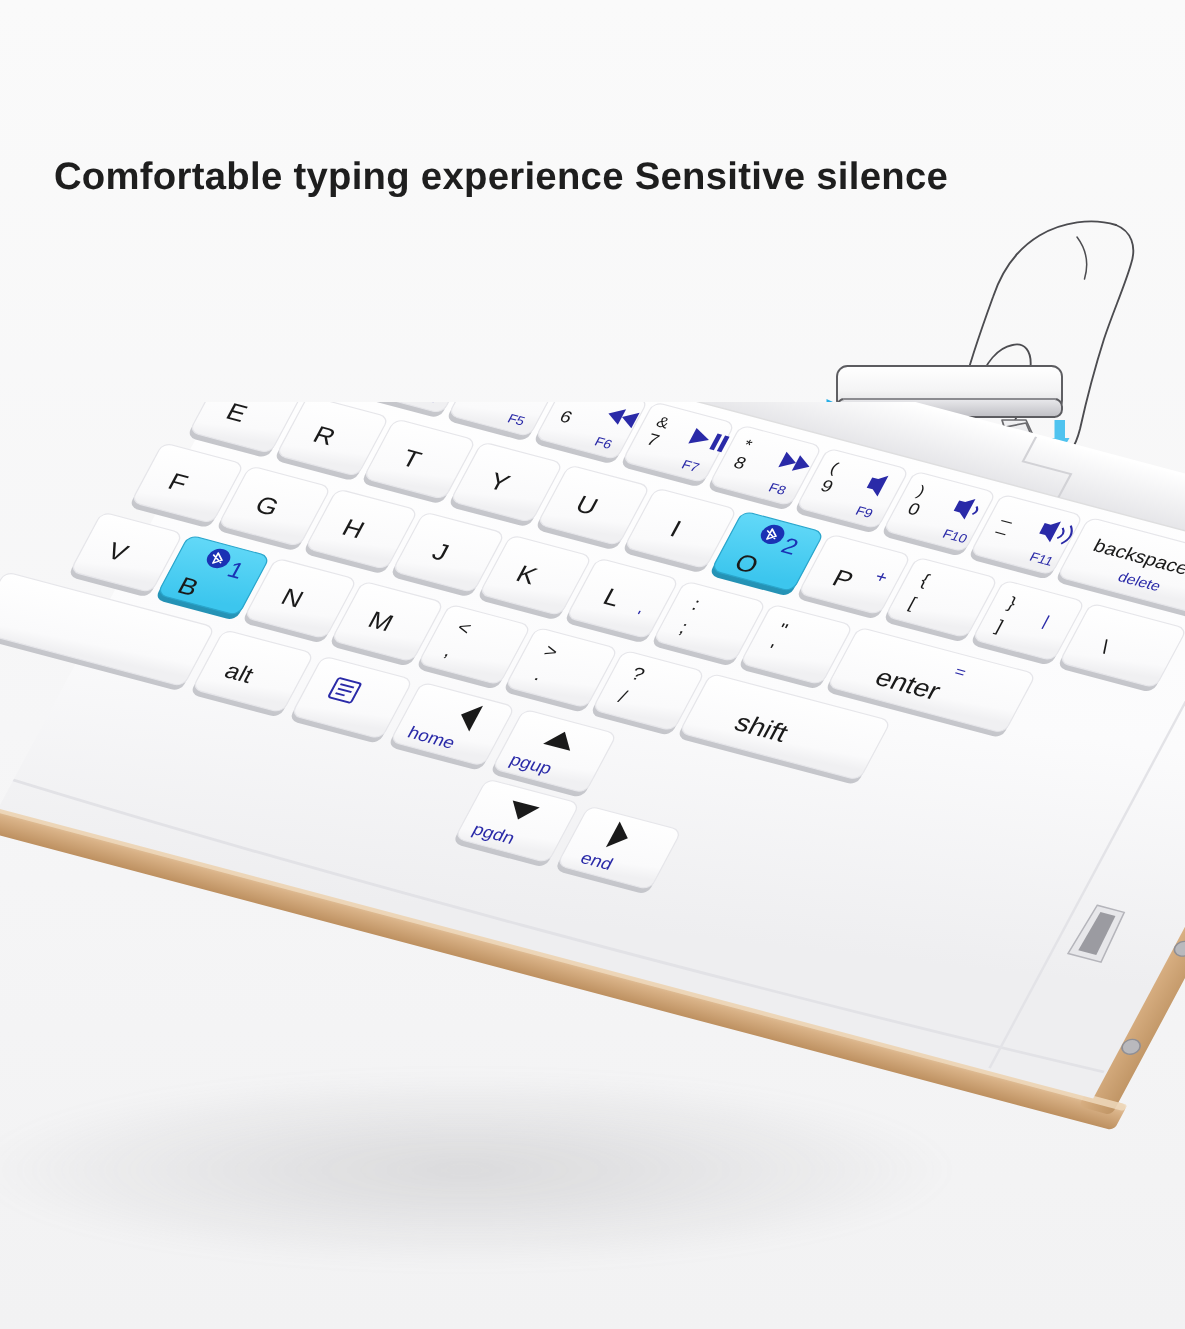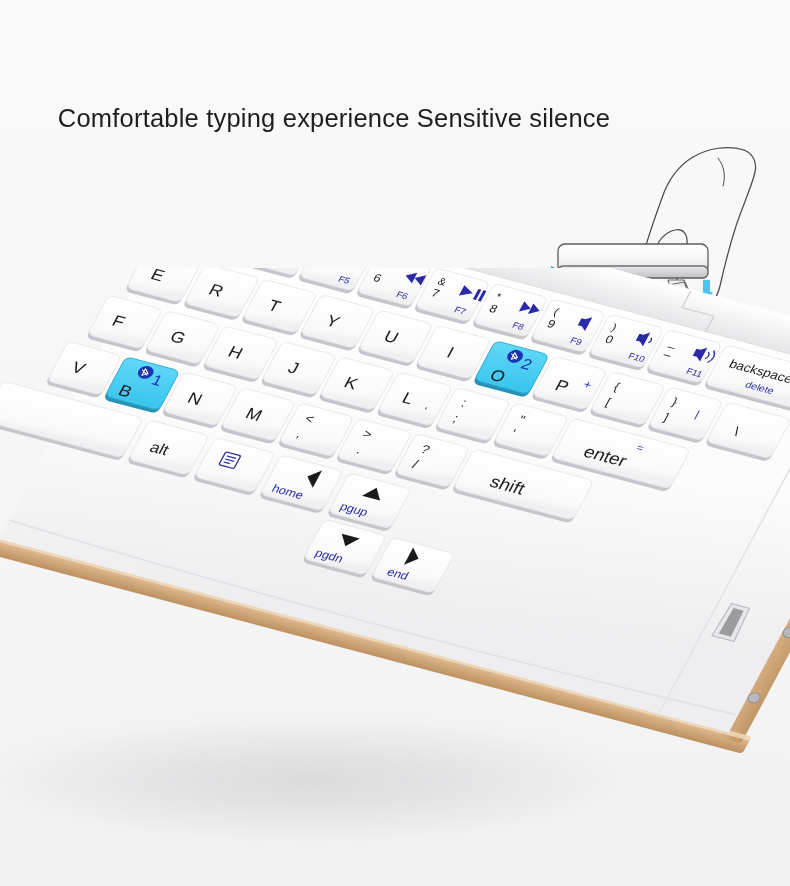--- a/index.html
+++ b/index.html
@@ -9,21 +9,21 @@
     font-family:"Liberation Sans","DejaVu Sans",sans-serif;
     overflow:hidden;position:relative;
   }
   #stage{position:absolute;inset:0;width:790px;height:886px;
     background:linear-gradient(180deg,#fafafa 0%,#f6f6f7 55%,#f2f2f3 100%);}
 
   
   .headline{
     position:absolute;left:0;top:104px;width:668px;
     text-align:center;font-size:25.5px;letter-spacing:.2px;
-    color:#1e1e1e;font-weight:400;white-space:nowrap;
+    color:#1e1e1e;font-weight:700;white-space:nowrap;
   }
 
   
   .inset{position:absolute;left:488px;top:140px;width:292px;height:232px;}
   .inset svg{display:block;}
   .inset-cap{
     position:absolute;left:488px;top:332px;width:292px;
     text-align:center;font-size:16.5px;color:#1c1c1c;white-space:nowrap;
   }
 

